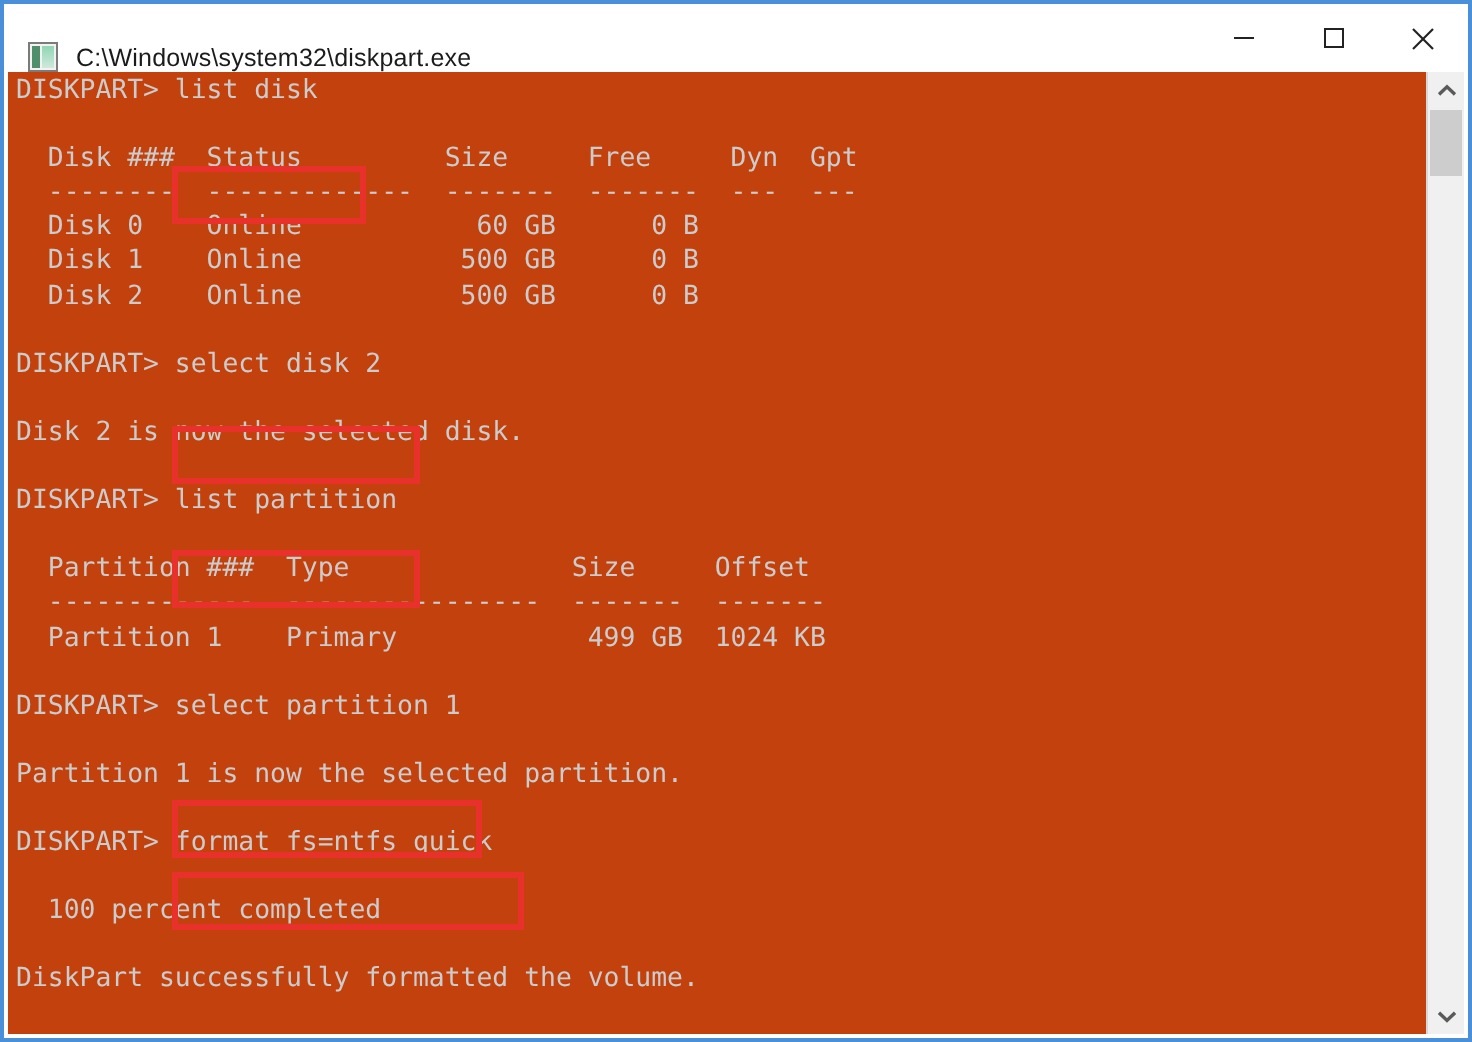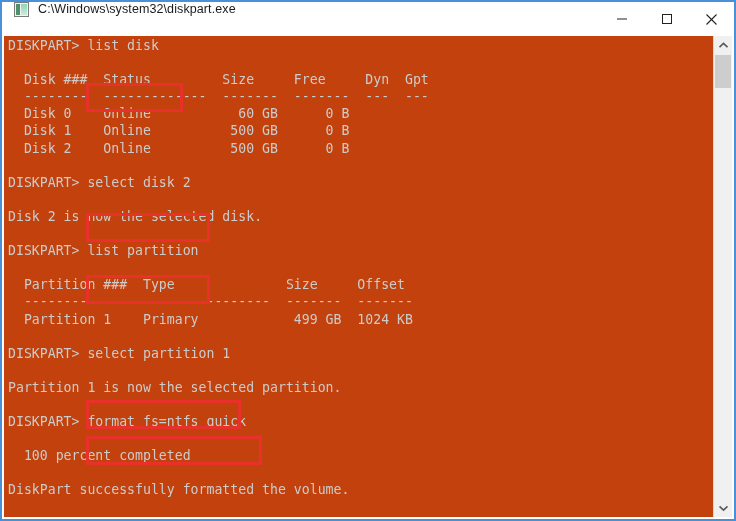--- a/index.html
+++ b/index.html
@@ -11,21 +11,21 @@
   #window{
     position:absolute;left:0;top:0;width:736px;height:521px;
     box-sizing:border-box;
     border:2px solid #4a90d9;
     background:#ffffff;
   }
   
   #titlebar{
     position:absolute;left:0;top:0;right:0;height:34px;
     background:#ffffff;
-    display:flex;align-items:flex-start;
+    display:flex;align-items:flex-end;
   }
   #app-icon{
     width:15px;height:15px;margin-left:12px;margin-right:9px;
     flex:0 0 auto;position:relative;
     border:1px solid #7b7b7b;box-sizing:border-box;background:#f2f2f2;
   }
   #app-icon .sq1{position:absolute;left:1px;top:1px;width:4px;height:11px;background:#4f8f6b;}
   #app-icon .sq2{position:absolute;left:6px;top:1px;width:6px;height:11px;
     background:linear-gradient(180deg,#8fd6b4 0%,#cfe9dc 100%);}
   #title-text{

